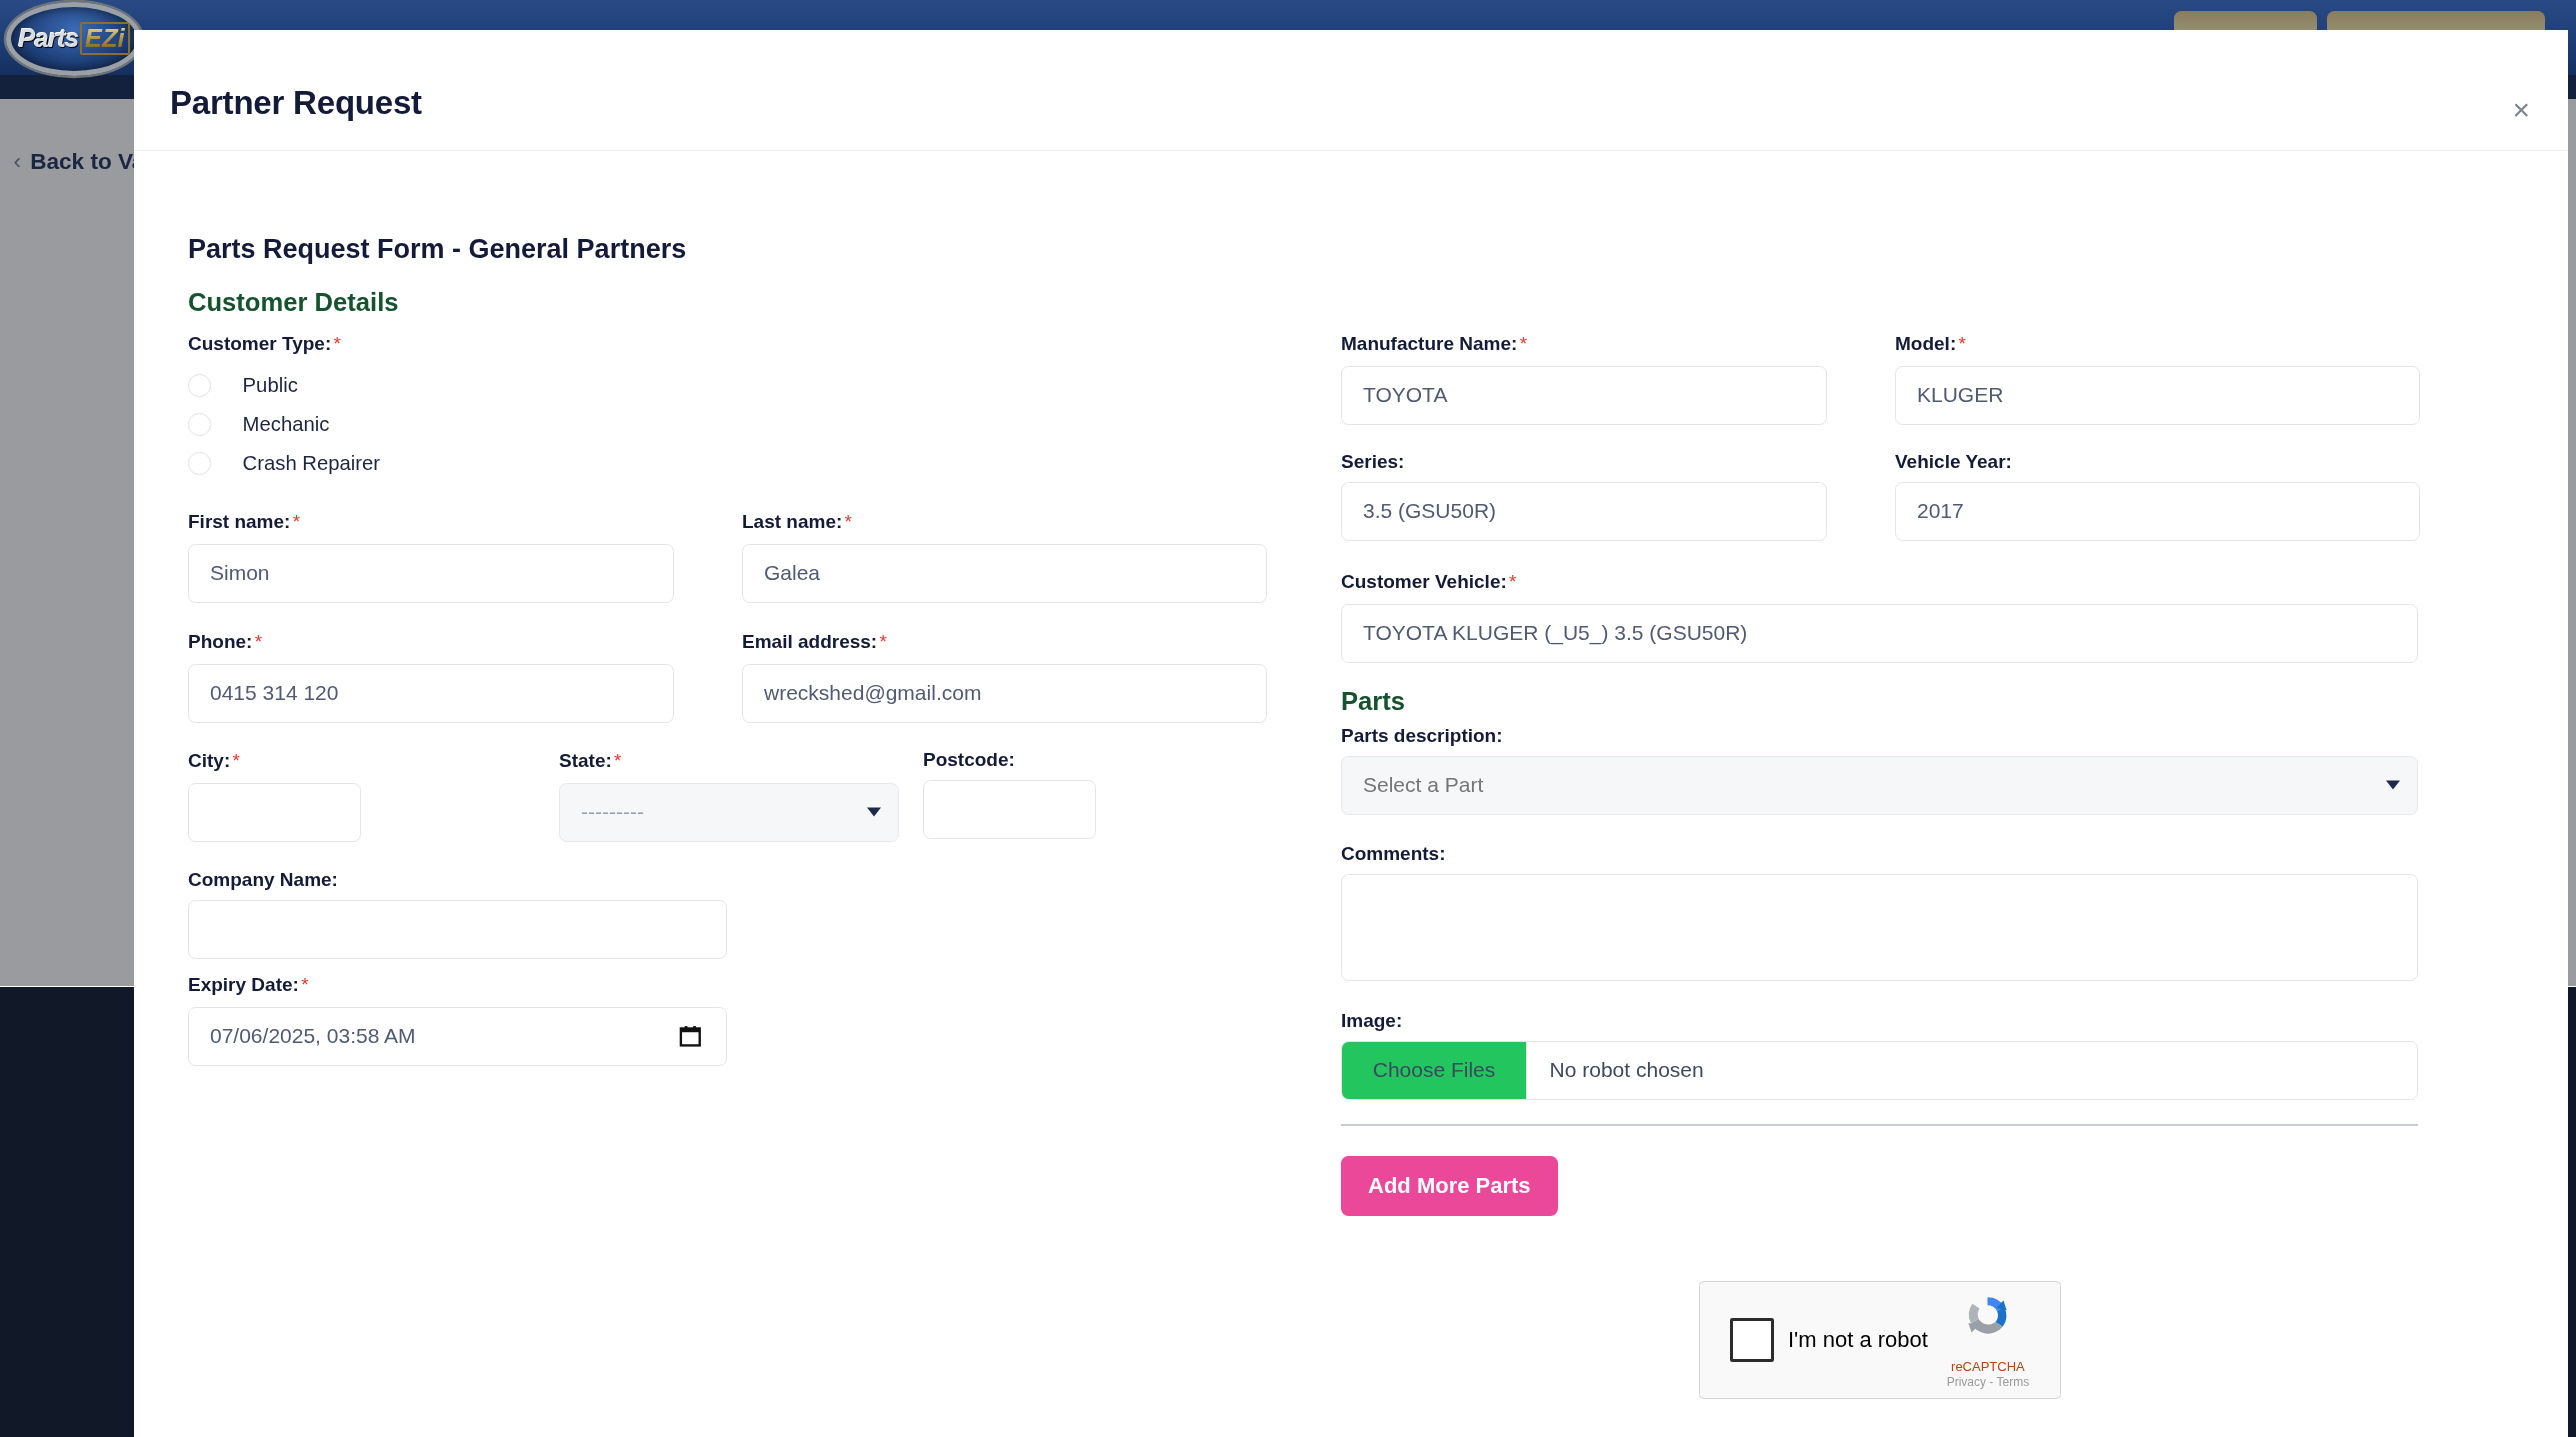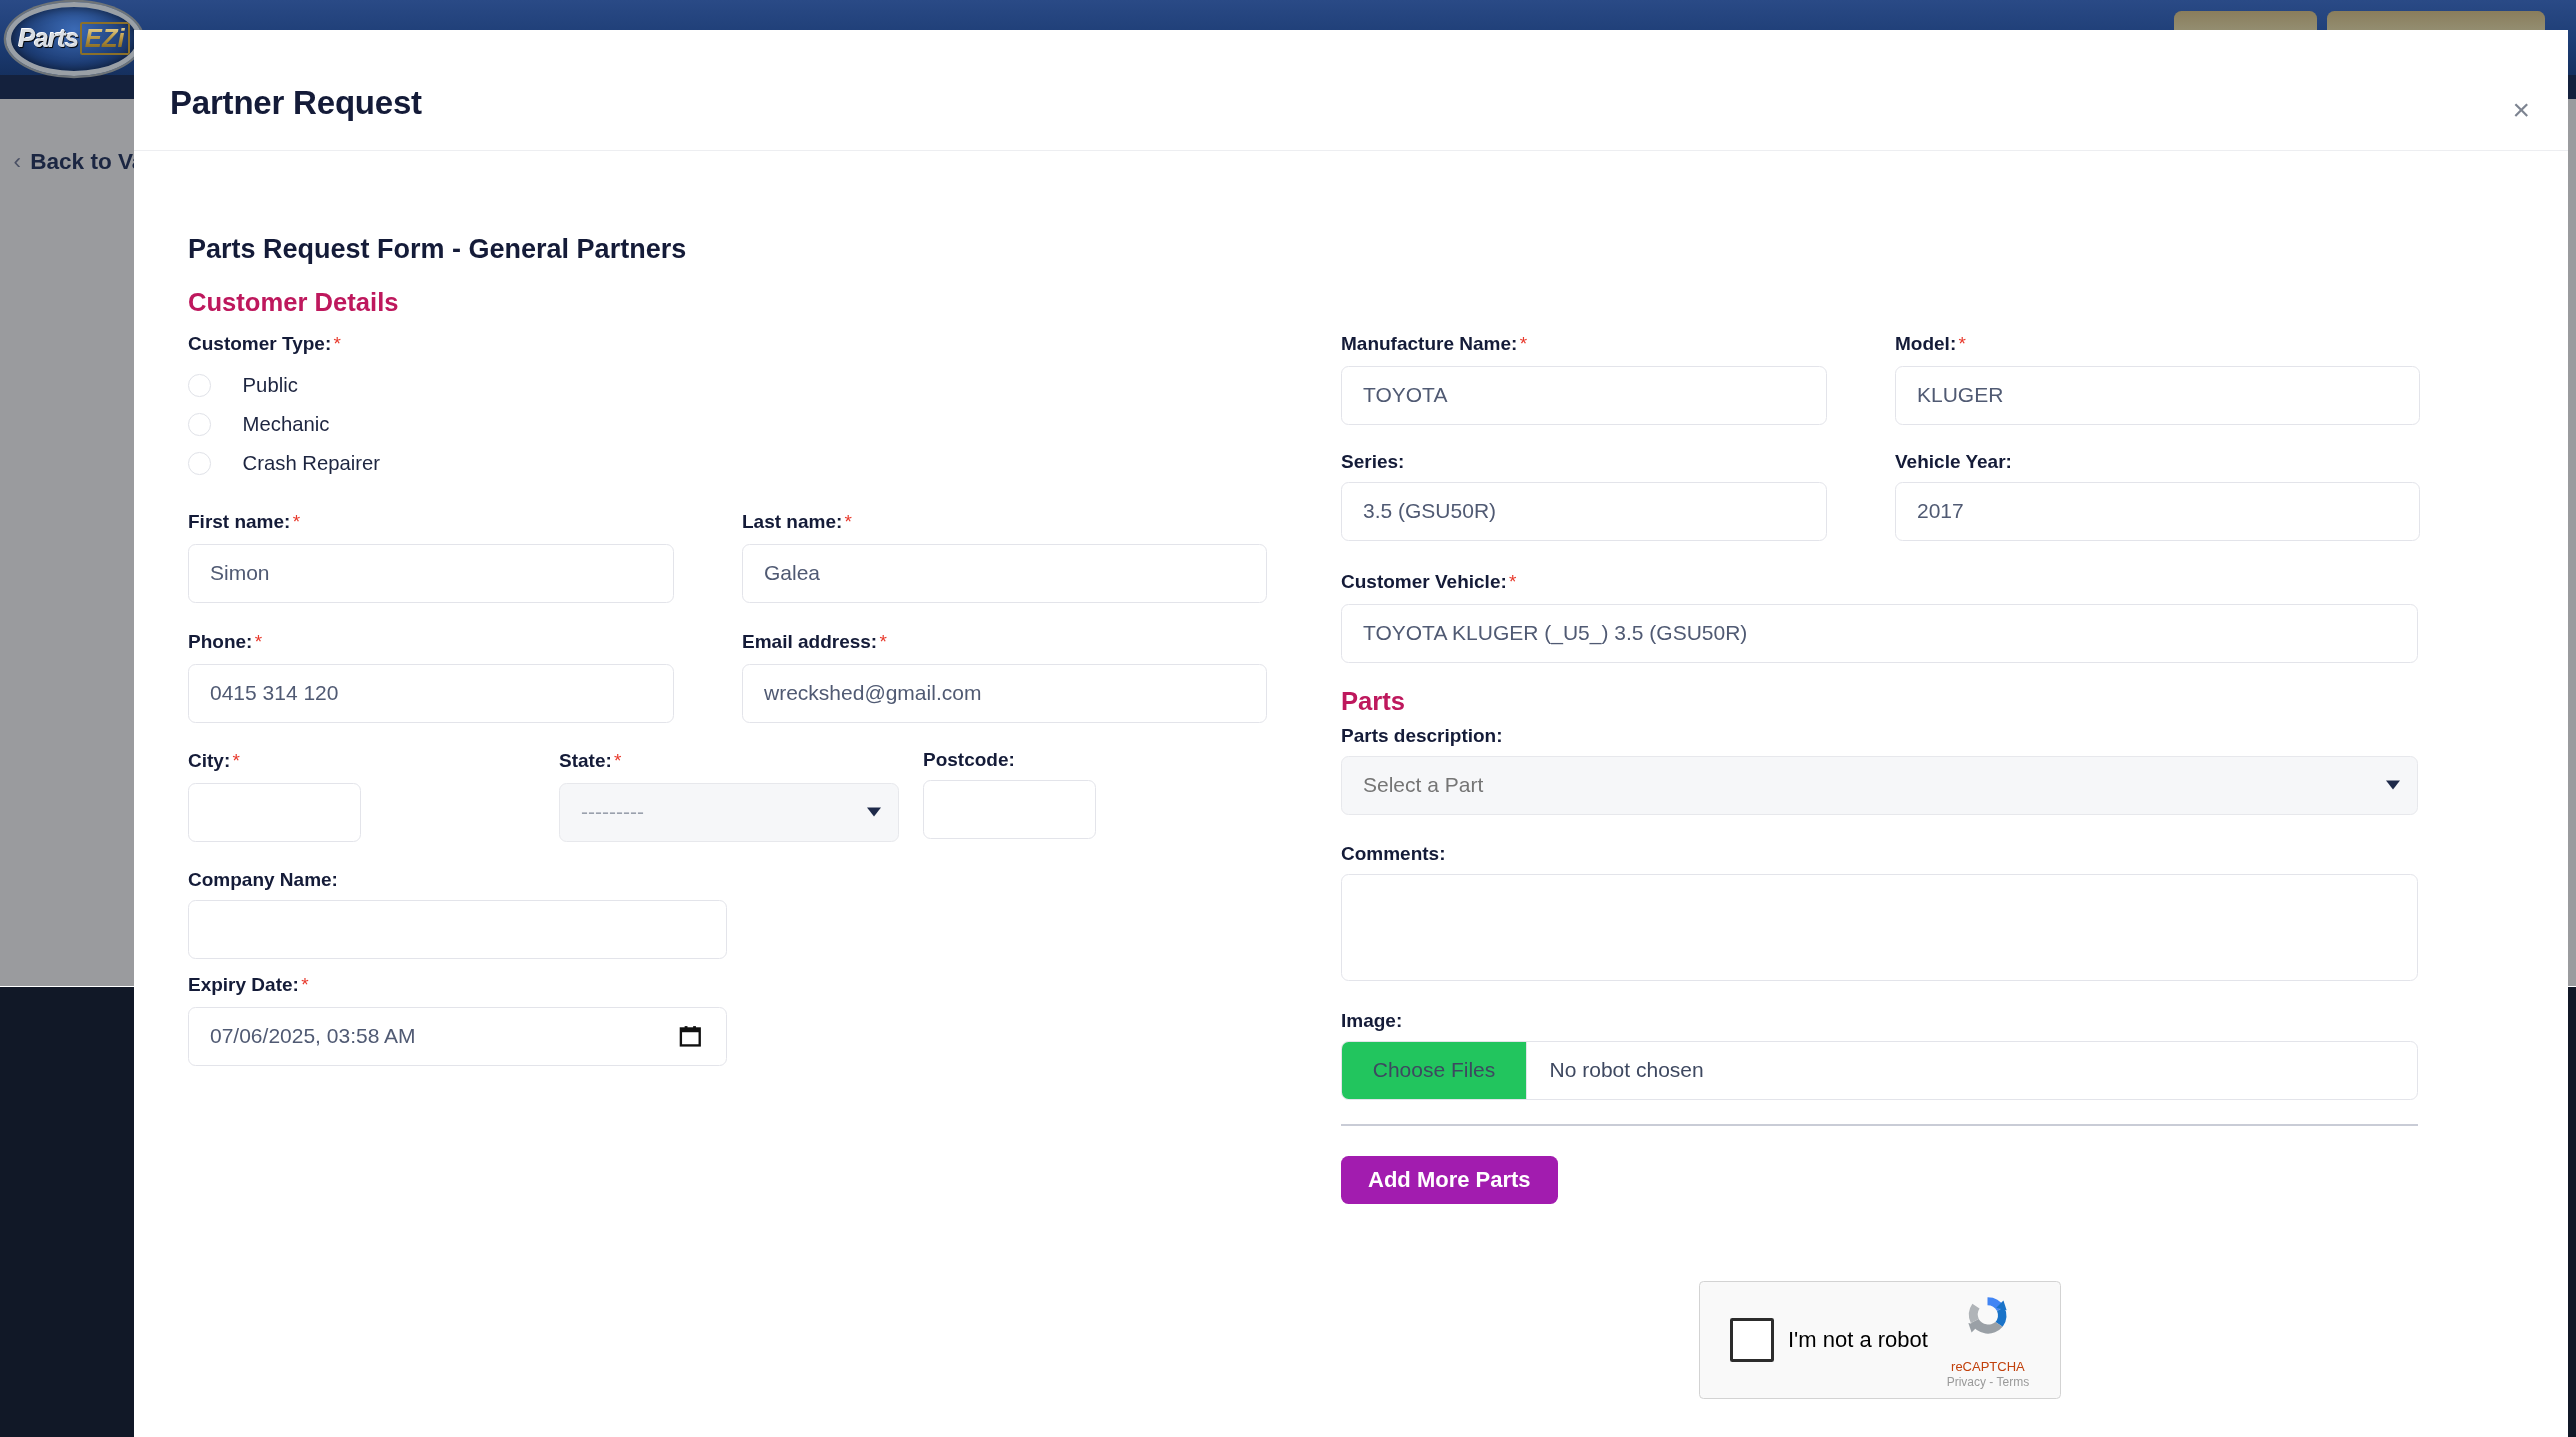--- a/index.html
+++ b/index.html
@@ -100,21 +100,21 @@
     position: absolute; top: 83px; left: 54px;
     font-size: 27px; font-weight: bold; color: #141b38;
   }
 
   
   .col { position: absolute; }
   #col-left  { top: 0; left: 54px; width: 1077px; }
   #col-right { top: 0; left: 1207px; width: 1077px; }
 
   .section-head {
-    font-size: 25.6px; font-weight: bold; color: #be185d;
+    font-size: 25.6px; font-weight: bold; color: #14532d;
   }
   .fld-label {
     font-size: 19px; font-weight: bold; color: #141b38;
     line-height: 1; white-space: nowrap;
   }
   .req { color: #e8392c; font-size: 19px; margin-left: 2.3px; }
 
   .txt {
     width: 100%; height: 59px;
     border: 1.5px solid #e3e4ea; border-radius: 7.5px;
@@ -175,22 +175,22 @@
   #file-name {
     flex: 1; display: flex; align-items: center; padding-left: 22.6px;
     font-size: 21px; color: #3e4860;
   }
 
   #parts-divider {
     position: absolute; height: 1.5px; background: #c9ccd6;
   }
 
   #add-parts-btn {
-    position: absolute; height: 48px; padding: 0 27px;
-    background: #a21caf; border: none; border-radius: 7.5px;
+    position: absolute; height: 60px; padding: 0 27px;
+    background: #ec4899; border: none; border-radius: 7.5px;
     color: #fff; font-size: 22px; font-weight: bold;
     font-family: "Liberation Sans", sans-serif; cursor: pointer;
   }
 
   
   #recaptcha {
     position: absolute; width: 362px; height: 118px;
     background: #f9f9f9; border: 1.5px solid #d3d3d3; border-radius: 4.5px;
     display: flex; align-items: center;
   }

